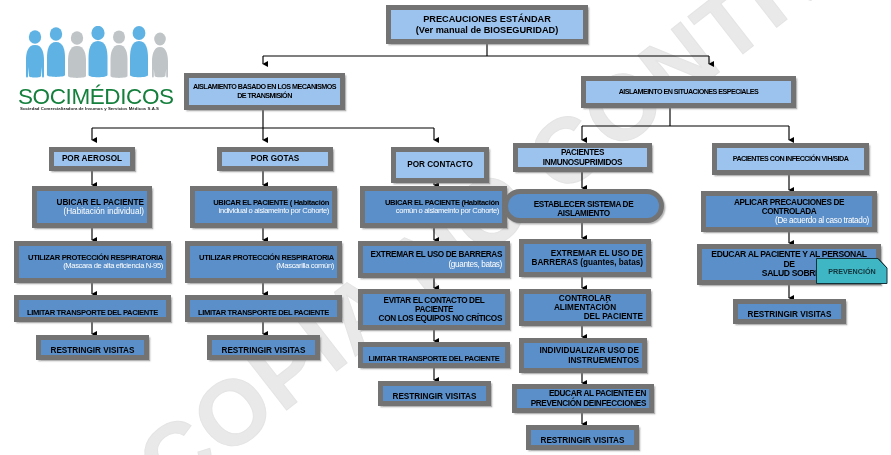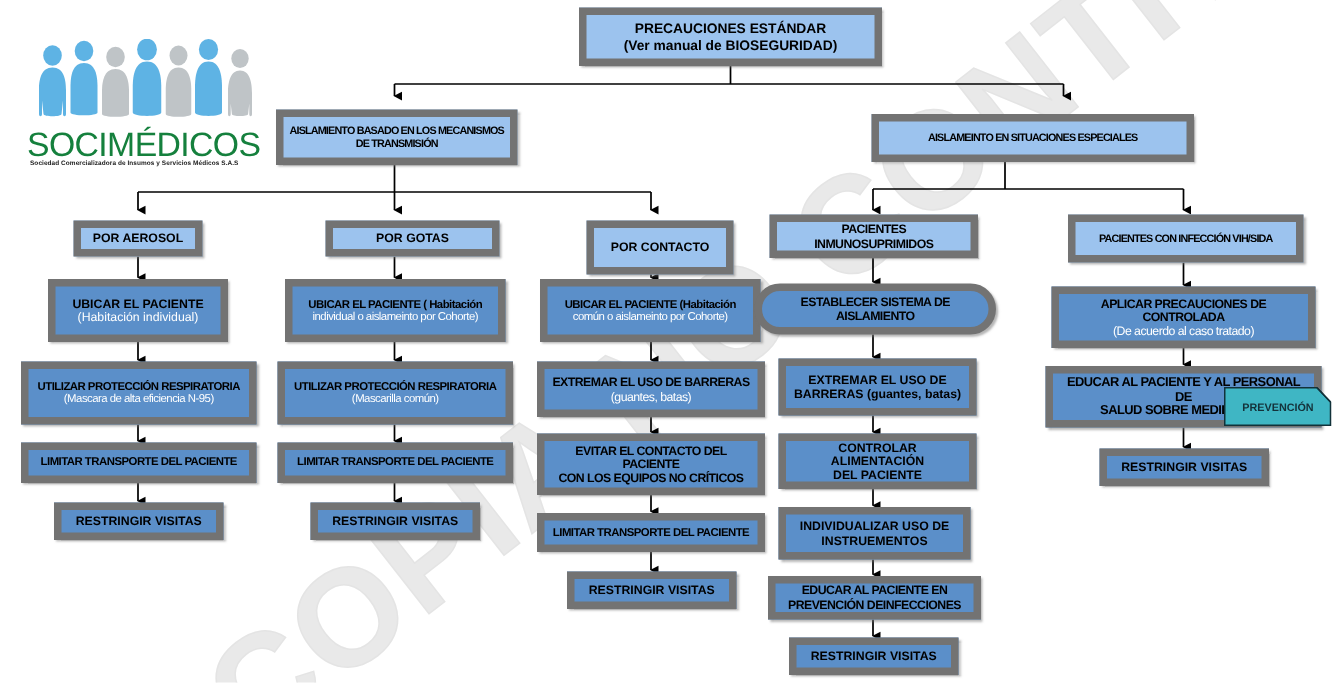--- a/index.html
+++ b/index.html
@@ -47,21 +47,21 @@
     justify-content:center;
     text-align:center;
     color:#000;
     line-height:1.12;
     z-index:3;
     box-shadow:1.5px 1.5px 1.5px rgba(120,120,120,0.55);
   }
   .node span.t{display:block;padding:0 3px;}
   .light{background:#9cc3ee;}
   .mid{background:#5b8fc9;}
-  .node.mid{color:#000;}
+  .node.mid{color:#000;align-items:flex-end;}
   .sub-white{color:#ffffff;}
 
   .f7{font-size:7.2px;}
   .f75{font-size:7.6px;}
   .f8{font-size:8.2px;}
   .f85{font-size:8.6px;}
   .f9{font-size:9.2px;}
   .b{font-weight:bold;}
   .cond{letter-spacing:-0.35px;}
   .vcond{letter-spacing:-0.55px;}

